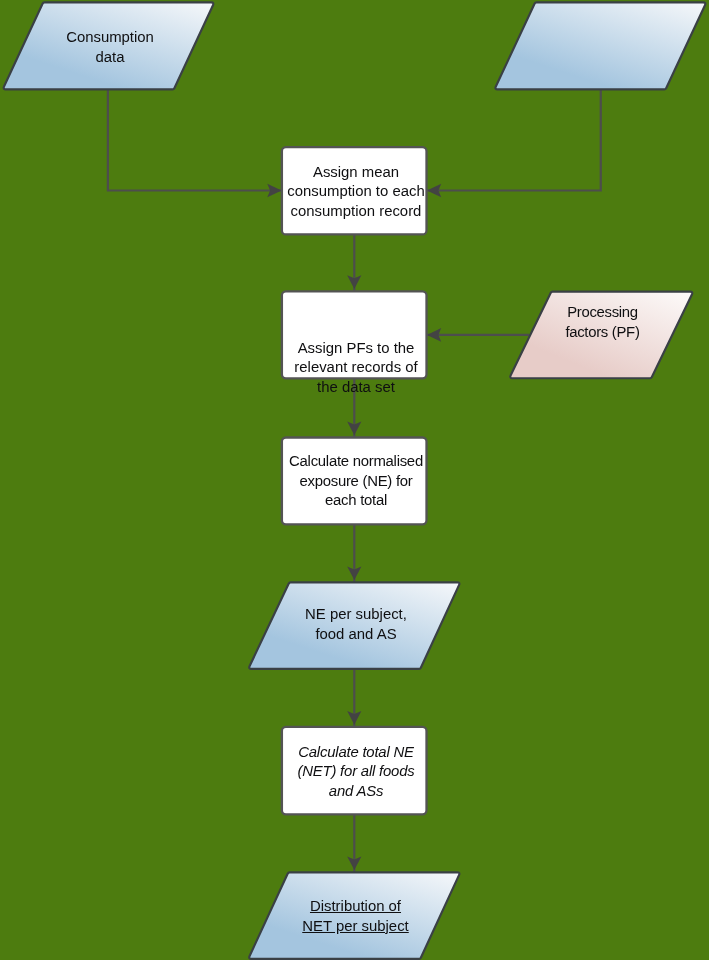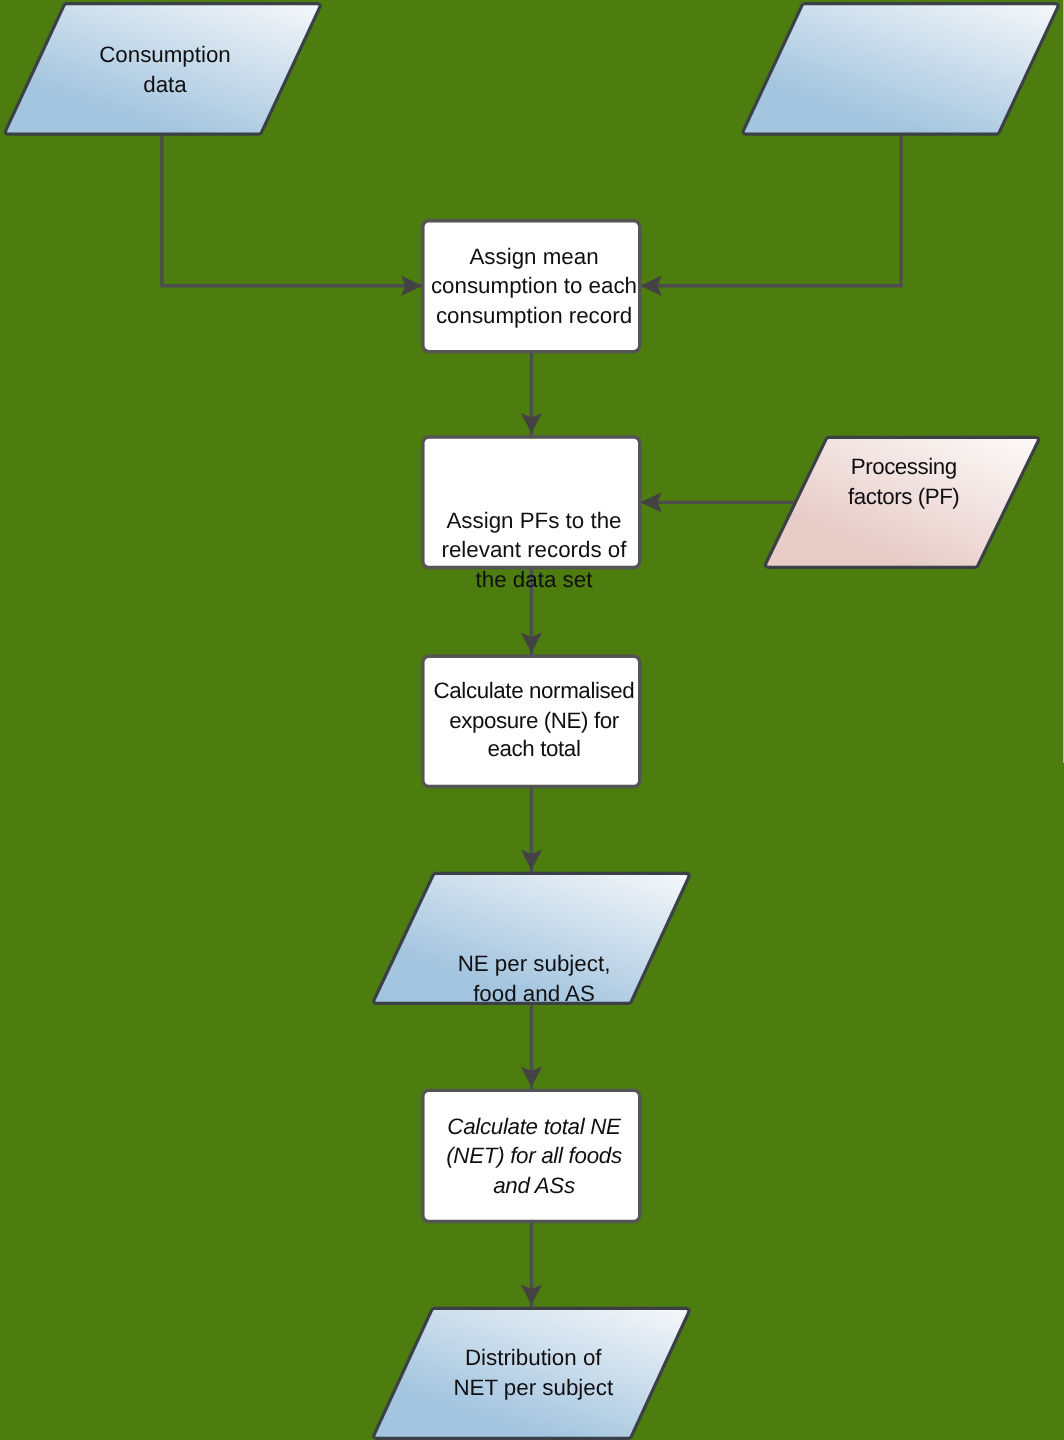--- a/index.html
+++ b/index.html
@@ -83,21 +83,21 @@
 consumption to each
 consumption record</div>
 <div class="lbl" style="left:283px;top:306.7px;width:146px;margin-top:32px;">Assign PFs to the
 relevant records of
 the data set</div>
 <div class="lbl" style="left:510.5px;top:303px;width:184px;letter-spacing:-0.30px;">Processing
 factors (PF)</div>
 <div class="lbl" style="left:283px;top:452.1px;width:146px;letter-spacing:-0.26px;">Calculate normalised
 exposure (NE) for
 each total</div>
-<div class="lbl" style="left:250px;top:634px;width:212px;text-align:center;">NE per subject,
+<div class="lbl" style="left:250px;top:605px;width:212px;text-align:center;">NE per subject,
 food and AS</div>
 <div class="lbl" style="left:283px;top:742.6px;width:146px;letter-spacing:-0.20px;font-style:italic;">Calculate total NE
 (NET) for all foods
 and ASs</div>
-<div class="lbl" style="left:249.5px;top:897.3px;width:212px;">Distribution of
+<div class="lbl" style="left:249.5px;top:897.3px;width:212px;text-decoration:underline;">Distribution of
 NET per subject</div>
 
 </div>
 
 </body></html>

